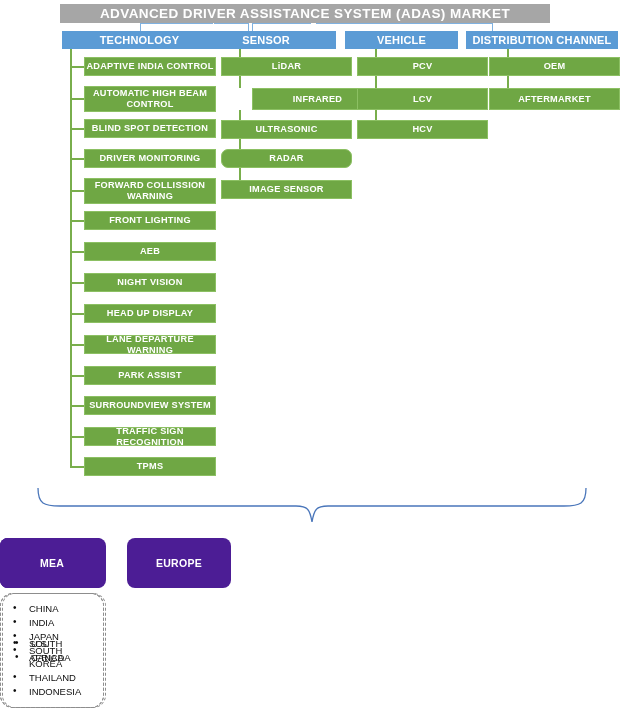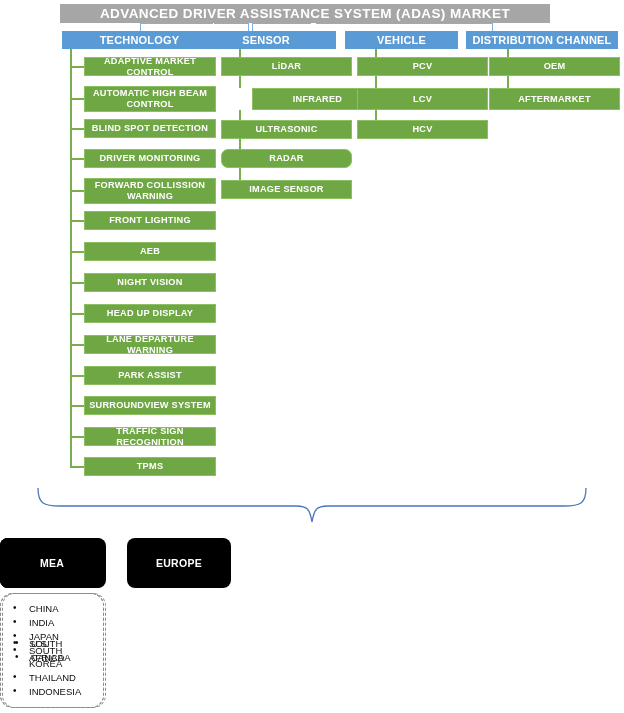--- a/index.html
+++ b/index.html
@@ -116,21 +116,21 @@
   }
 
   
   .region-col {
     position: absolute;
     top: 538px;
     width: 104px;
   }
   .region-head {
     height: 50px;
-    background: #000000;
+    background: #4c1d95;
     border-radius: 8px;
     color: #ffffff;
     font-size: 10.5px;
     font-weight: bold;
     letter-spacing: 0.3px;
     display: flex;
     align-items: center;
     justify-content: center;
     text-align: center;
     white-space: nowrap;
@@ -214,21 +214,21 @@
       <div class="v-stub" style="left: 239px; top: 139px; height: 10px;"></div>
       <div class="v-stub" style="left: 239px; top: 168px; height: 12px;"></div>
       <div class="v-stub" style="left: 375px; top: 49px; height: 8px;"></div>
       <div class="v-stub" style="left: 375px; top: 76px; height: 12px;"></div>
       <div class="v-stub" style="left: 375px; top: 110px; height: 10px;"></div>
       <div class="v-stub" style="left: 507px; top: 49px; height: 8px;"></div>
       <div class="v-stub" style="left: 507px; top: 76px; height: 12px;"></div>
     </div>
 
   <div id="items">
-      <div class="gbox" style="left: 84px; top: 57px; width: 132px; height: 19px;">ADAPTIVE MARKET CONTROL</div>
+      <div class="gbox" style="left: 84px; top: 57px; width: 132px; height: 19px;">ADAPTIVE INDIA CONTROL</div>
       <div class="gbox" style="left: 84px; top: 86px; width: 132px; height: 26px;">AUTOMATIC HIGH BEAM
 CONTROL</div>
       <div class="gbox" style="left: 84px; top: 119px; width: 132px; height: 19px;">BLIND SPOT DETECTION</div>
       <div class="gbox" style="left: 84px; top: 149px; width: 132px; height: 19px;">DRIVER MONITORING</div>
       <div class="gbox" style="left: 84px; top: 178px; width: 132px; height: 26px;">FORWARD COLLISSION
 WARNING</div>
       <div class="gbox" style="left: 84px; top: 211px; width: 132px; height: 19px;">FRONT LIGHTING</div>
       <div class="gbox" style="left: 84px; top: 242px; width: 132px; height: 19px;">AEB</div>
       <div class="gbox" style="left: 84px; top: 273px; width: 132px; height: 19px;">NIGHT VISION</div>
       <div class="gbox" style="left: 84px; top: 304px; width: 132px; height: 19px; text-align: center;">HEAD UP DISPLAY</div>

